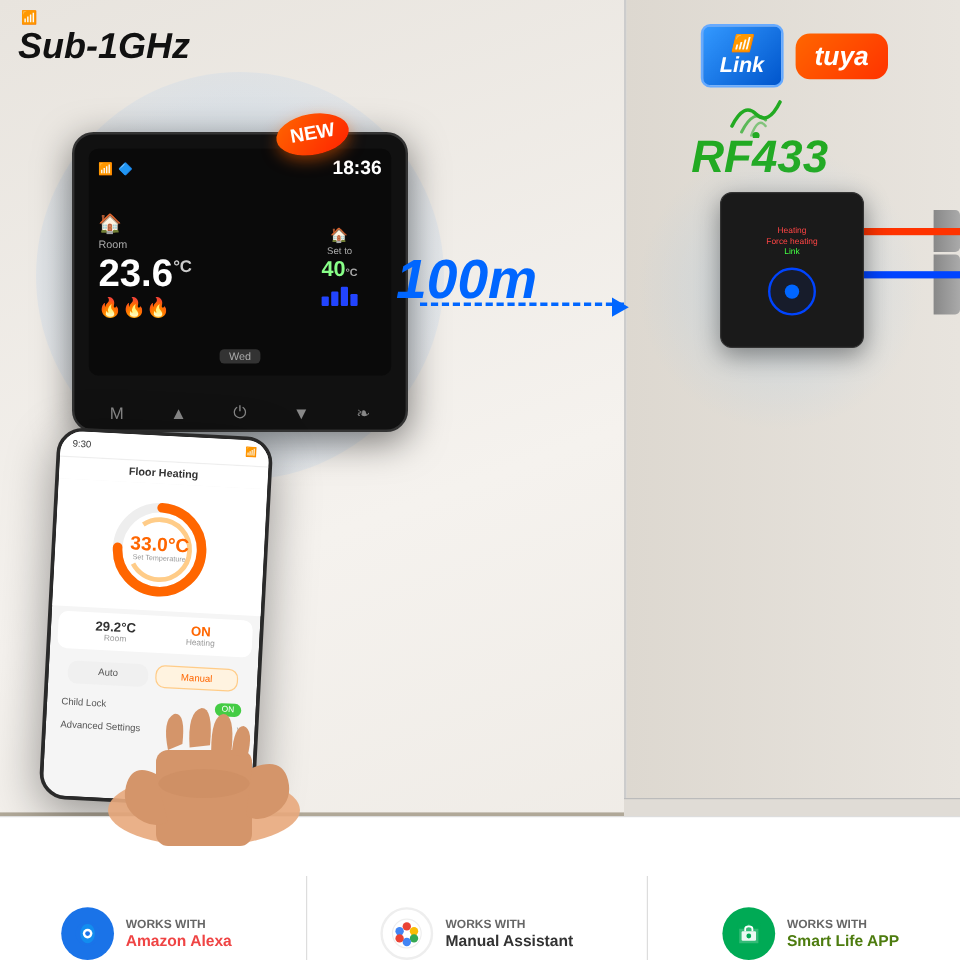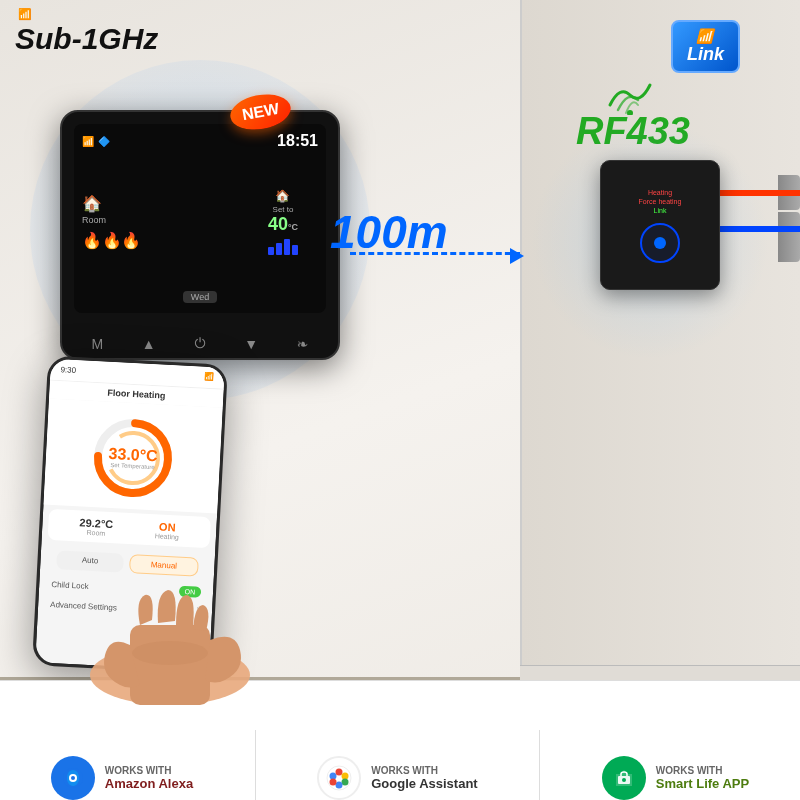--- a/index.html
+++ b/index.html
@@ -485,21 +485,21 @@
       font-size: 10px;
       color: #666;
       font-weight: bold;
       text-transform: uppercase;
     }
     .brand-name {
       font-size: 13px;
       font-weight: 900;
       color: #111;
     }
-    .alexa-brand { color: #7f1d1d; }
+    .alexa-brand { color: #ef4444; }
     .google-brand { color: #333; }
     .smart-brand { color: #4d7c0f; }
 
     .badge-divider {
       width: 1px;
       height: 70px;
       background: #ddd;
     }
 
     
@@ -523,20 +523,23 @@
 
 <div style="position:absolute;top:8px;left:18px;font-size:11px;color:#333;">
   📶
 </div>
 <div style="position:absolute;top:22px;left:15px;font-size:30px;font-weight:900;color:#111;font-style:italic;">Sub-1GHz</div>
 
 <div class="top-badges">
   <div class="wifi-badge">
     <span class="wifi-sym">📶</span>
     <span>Link</span>
+  </div>
+  <div class="tuya-badge">
+    <span>tuya</span>
   </div>
 </div>
 
 <div class="rf-waves">
   <svg width="60" height="40" viewBox="0 0 60 40">
     <path d="M10,30 Q20,10 30,20 Q40,30 50,10" stroke="#22aa22" stroke-width="3" fill="none" stroke-linecap="round"></path>
     <path d="M18,35 Q28,15 38,25" stroke="#22aa22" stroke-width="2.5" fill="none" stroke-linecap="round" opacity="0.7"></path>
     <path d="M26,38 Q32,22 38,30" stroke="#22aa22" stroke-width="2" fill="none" stroke-linecap="round" opacity="0.5"></path>
     <circle cx="30" cy="38" r="3" fill="#22aa22"></circle>
   </svg>
@@ -548,27 +551,30 @@
 
 <div style="position:absolute;top:120px;right:30px;width:240px;height:240px;border-radius:50%;background:radial-gradient(circle,rgba(100,180,255,0.2) 0%,transparent 70%);"></div>
 
 <div class="thermostat">
   <div class="thermo-screen">
     <div class="thermo-top-row">
       <div class="thermo-icons">
         <span>📶</span>
         <span>🔷</span>
       </div>
-      <div class="thermo-time">18:51</div>
+      <div class="thermo-time">18:36</div>
     </div>
     <div class="thermo-main">
       <div class="thermo-left">
 
         <div style="color:#44aaff;font-size:16px;margin-bottom:2px;">🏠</div>
         <div class="room-label">Room</div>
+        <div class="temp-big">
+          <span>23.6</span><span class="temp-unit">°C</span>
+        </div>
         <div class="heat-icon">🔥🔥🔥</div>
       </div>
       <div class="thermo-right">
         <div style="color:#44aaff;font-size:12px;margin-bottom:2px;">🏠</div>
         <div class="set-to">Set to</div>
         <div class="set-temp">
           <span>40</span><span style="font-size:9px;color:#aaa;">°C</span>
         </div>
 
         <div style="display:flex;gap:2px;margin-top:4px;align-items:flex-end;">
@@ -708,21 +714,21 @@
         <circle cx="7" cy="11" r="3.5" fill="#4285F4"></circle>
         <circle cx="13" cy="7" r="3.5" fill="#EA4335"></circle>
         <circle cx="19" cy="11" r="3.5" fill="#FBBC05"></circle>
         <circle cx="19" cy="17" r="3.5" fill="#34A853"></circle>
         <circle cx="13" cy="20" r="3.5" fill="#4285F4"></circle>
         <circle cx="7" cy="17" r="3.5" fill="#EA4335"></circle>
       </svg>
     </div>
     <div class="badge-text">
       <span class="works-with">WORKS WITH</span>
-      <span class="brand-name google-brand">Google Assistant</span>
+      <span class="brand-name google-brand">Manual Assistant</span>
     </div>
   </div>
 
   <div class="badge-divider"></div>
 
   <div class="badge-item">
     <div class="badge-icon smartlife-icon">
       <svg width="24" height="24" viewBox="0 0 24 24">
         <rect x="2" y="2" width="20" height="20" rx="5" fill="#00aa55"></rect>
         <path d="M12 4 L16 8 L20 8 L20 20 L4 20 L4 8 L8 8 Z" fill="rgba(255,255,255,0.2)"></path>

